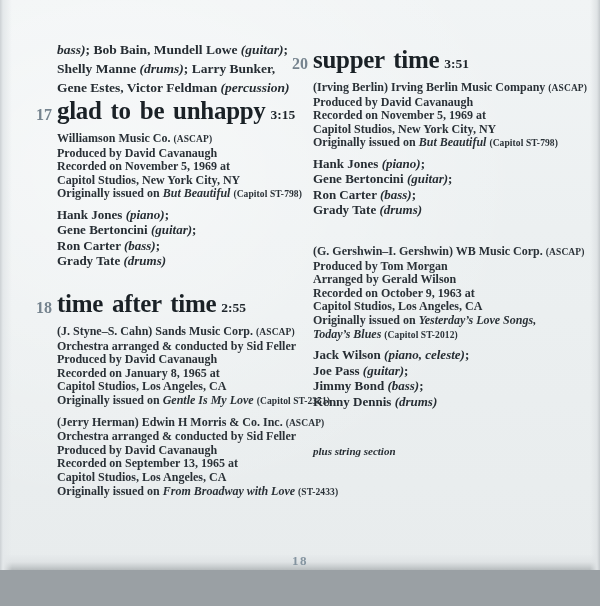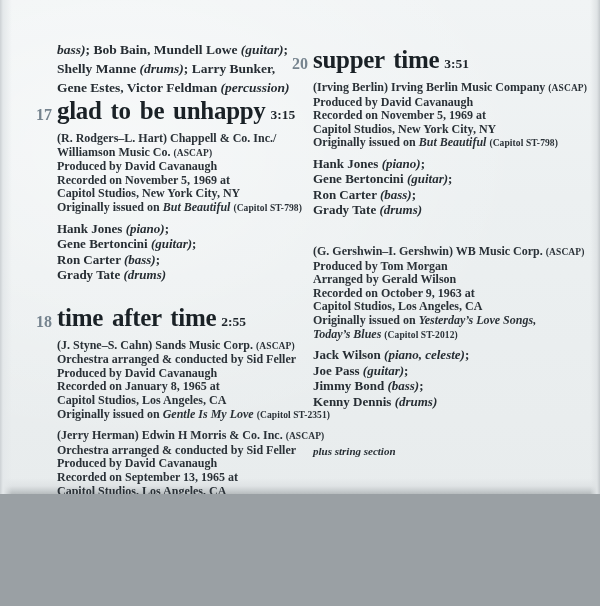--- a/index.html
+++ b/index.html
@@ -2,21 +2,21 @@
 <html><head>
 <meta charset="utf-8">
 <style>
   html,body{margin:0;padding:0;}
   body{
     width:600px;height:606px;
     font-family:"Liberation Serif","DejaVu Serif",serif;
     background:#9aa0a4;
   }
   .page{
-    position:relative;width:600px;height:494px;overflow:hidden;
+    position:relative;width:600px;height:570px;overflow:hidden;
     color:#2a3137;
     background:
       linear-gradient(90deg, #ccd1d4 0px, #e4e8ea 3px, rgba(236,240,241,0) 12px),
       linear-gradient(270deg, #c3c8cb 0px, #dfe3e5 3px, rgba(236,240,241,0) 10px),
       linear-gradient(0deg, #b7bcbe 0px, #ccd1d3 4px, #dfe3e5 8px, rgba(236,240,241,0) 16px),
       radial-gradient(ellipse at 20% 30%, rgba(255,255,255,0.5), rgba(255,255,255,0) 60%),
       linear-gradient(180deg, #f1f4f5 0%, #ecf0f1 40%, #e8eced 100%);
     background-color:#ebeff0;
   }
   .col{position:absolute;}
@@ -70,21 +70,20 @@
         <p class="line"><span>Shelly Manne </span><span class="i">(drums)</span><span>; Larry Bunker,</span></p>
         <p class="line"><span>Gene Estes, Victor Feldman </span><span class="i">(percussion)</span></p>
       </div>
 
     <section class="track m-head17">
       <div class="t-head">
         <span class="t-num">17</span>
         <span>glad to be unhappy</span><span class="dur">3:15</span>
       </div>
       <div class="details">
-          <p class="line"><span>(R. Rodgers–L. Hart) Chappell &amp; Co. Inc./</span></p>
           <p class="line"><span>Williamson Music Co. </span><span class="sm">(ASCAP)</span></p>
           <p class="line"><span>Produced by David Cavanaugh</span></p>
           <p class="line"><span>Recorded on November 5, 1969 at</span></p>
           <p class="line"><span>Capitol Studios, New York City, NY</span></p>
           <p class="line"><span>Originally issued on </span><span class="i">But Beautiful </span><span class="sm">(Capitol ST-798)</span></p>
         </div>
       <div class="personnel">
           <p class="line"><span>Hank Jones </span><span class="i">(piano)</span><span>;</span></p>
           <p class="line"><span>Gene Bertoncini </span><span class="i">(guitar)</span><span>;</span></p>
           <p class="line"><span>Ron Carter </span><span class="i">(bass)</span><span>;</span></p>

